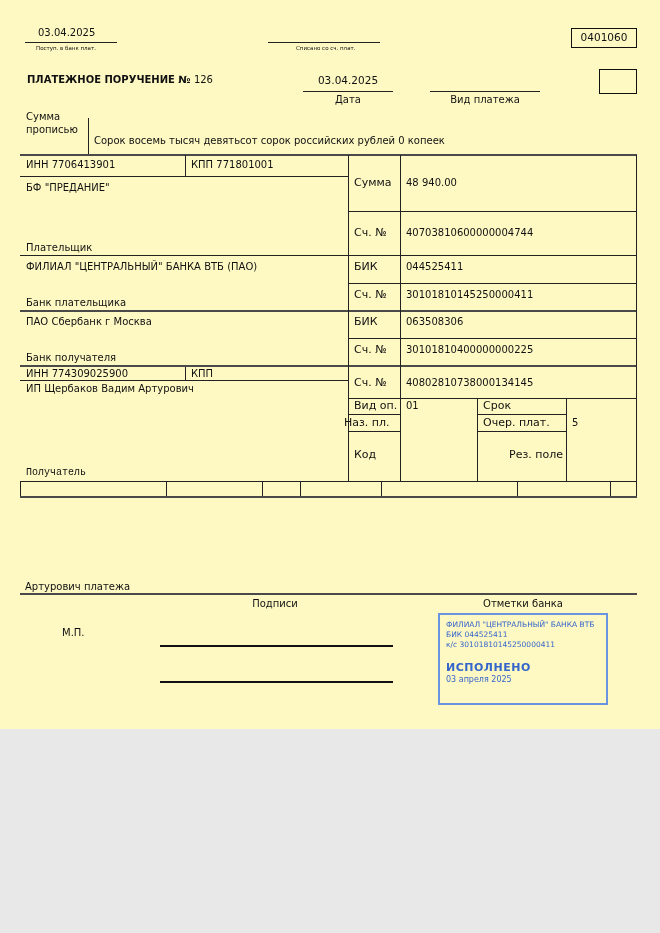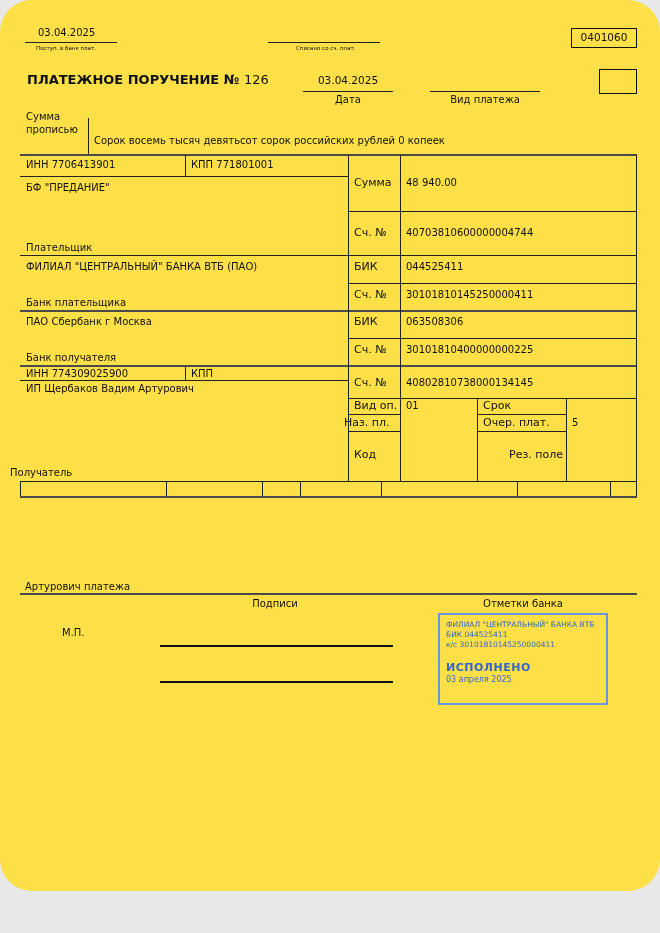--- a/index.html
+++ b/index.html
@@ -1,18 +1,18 @@
 <!DOCTYPE html>
 <html><head>
 <meta charset="utf-8">
 <style>
   html,body { margin:0; padding:0; background:#e8e8e8; }
   #page {
-    position:relative; width:660px; height:891px; background:#fde047;
-    font-family:"DejaVu Sans", sans-serif; color:#111; overflow:hidden;border-radius:32px;
+    position:relative; width:660px; height:729px; background:#fef9c3;
+    font-family:"DejaVu Sans", sans-serif; color:#111; overflow:hidden;
   }
   .t  { position:absolute; white-space:nowrap; font-size:10px; line-height:12px; color:#111; }
   .sm { font-size:11px; }
   .tiny { font-size:5.5px; line-height:6px; }
   .b  { font-weight:bold; }
   .ctr { text-align:center; }
   .hl { position:absolute; height:1px; background:#222; }
   .hl2 { position:absolute; height:2px; background:#4a4a4a; }
   .vl { position:absolute; width:1px; background:#222; }
   .box { position:absolute; border:1.5px solid #111; box-sizing:border-box; }
@@ -32,21 +32,21 @@
 
   <div class="t" style="left:38px; top:27px;">03.04.2025</div>
   <div class="hl" style="left:25px; top:42px; width:92px;"></div>
   <div class="t tiny" style="left:36px; top:45px;">Поступ. в банк плат.</div>
 
   <div class="hl" style="left:268px; top:42px; width:112px;"></div>
   <div class="t tiny" style="left:296px; top:45px;">Списано со сч. плат.</div>
 
   <div class="box ctr" style="left:571px; top:28px; width:66px; height:20px; font-size:10.5px; line-height:17px;">0401060</div>
 
-  <div class="t b" style="left:27px; top:74px; font-size:13px;">
+  <div class="t b" style="left:27px; top:74px; font-size:10px;">
     <span>ПЛАТЕЖНОЕ ПОРУЧЕНИЕ №</span>
     <span style="font-weight:normal;">126</span>
   </div>
   <div class="t ctr" style="left:303px; top:74px; width:90px; font-size:10.5px;">03.04.2025</div>
   <div class="hl" style="left:303px; top:91px; width:90px;"></div>
   <div class="t ctr" style="left:303px; top:94px; width:90px;">Дата</div>
   <div class="hl" style="left:430px; top:91px; width:110px;"></div>
   <div class="t ctr" style="left:430px; top:94px; width:110px;">Вид платежа</div>
   <div class="box" style="left:599px; top:69px; width:38px; height:25px;"></div>
 
@@ -88,21 +88,21 @@
   <div class="t sm" style="left:354px; top:344px;">Сч. №</div>
   <div class="t" style="left:406px; top:344px;">30101810400000000225</div>
   <div class="hl2" style="left:20px; top:365px; width:617px;"></div>
 
   <div class="t" style="left:26px; top:368px;">ИНН 774309025900</div>
   <div class="t" style="left:191px; top:368px;">КПП</div>
   <div class="vl" style="left:185px; top:367px; height:13px;"></div>
   <div class="hl" style="left:20px; top:380px; width:328px;"></div>
 
   <div class="t" style="left:26px; top:383px;">ИП Щербаков Вадим Артурович</div>
-  <div class="t" style="left:10px; top:467px;">Получатель</div>
+  <div class="t" style="left:26px; top:467px;font-family:Liberation Mono, monospace;">Получатель</div>
 
   <div class="t sm" style="left:354px; top:377px;">Сч. №</div>
   <div class="t" style="left:406px; top:377px;">40802810738000134145</div>
   <div class="hl" style="left:348px; top:398px; width:289px;"></div>
 
   <div class="t sm" style="left:354px; top:400px;">Вид оп.</div>
   <div class="t" style="left:406px; top:400px;">01</div>
   <div class="t sm" style="left:483px; top:400px;">Срок</div>
   <div class="hl" style="left:348px; top:414px; width:52px;"></div>
   <div class="hl" style="left:477px; top:414px; width:89px;"></div>

